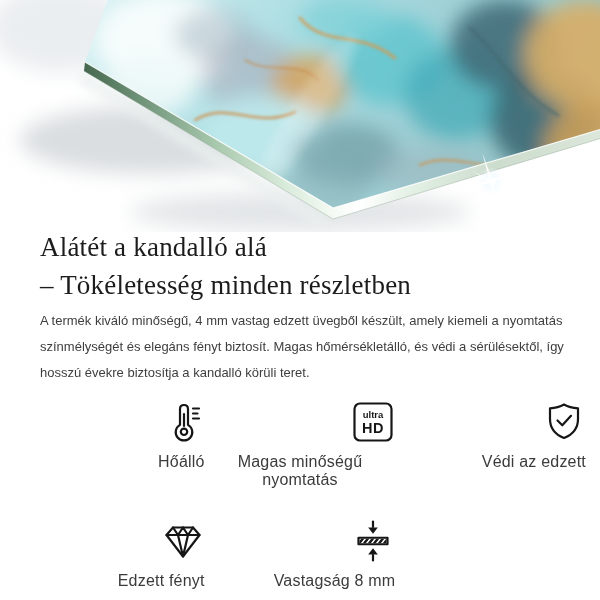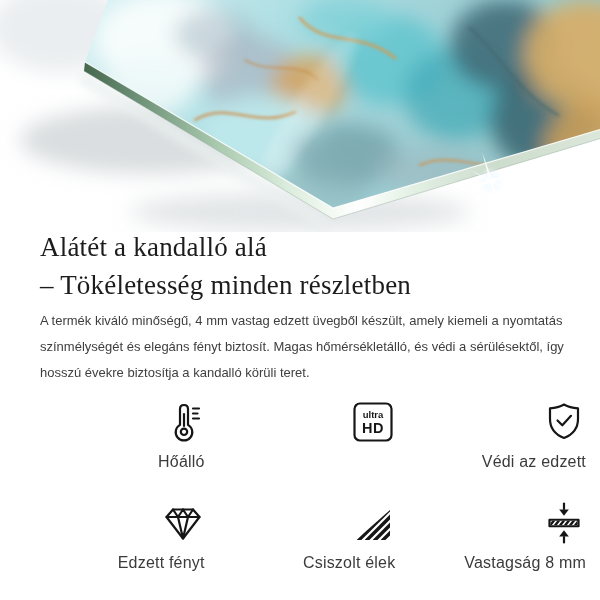--- a/index.html
+++ b/index.html
@@ -155,20 +155,21 @@
     </div>
 
     <div class="feature">
       <div class="ficon">
         <svg viewBox="0 0 44 44" width="44" height="44">
           <rect class="icon-stroke" x="3.5" y="3.5" width="37" height="37" rx="5.5" stroke-width="2.8"></rect>
           <text class="icon-text" x="22" y="17.5" font-size="9.5">ultra</text>
           <text class="icon-text" x="22" y="33" font-size="14.5" letter-spacing="0.5">HD</text>
         </svg>
       </div>
+      <div class="flabel">Magas minőségű nyomtatás</div>
     </div>
 
     <div class="feature">
       <div class="ficon">
         <svg viewBox="0 0 44 44" width="44" height="44">
           <path class="icon-stroke" stroke-width="2.4" d="M22 4.5 C26 6.8 30.5 8 36 8.4 L36 19 C36 28.6 30.6 34.6 22 38 C13.4 34.6 8 28.6 8 19 L8 8.4 C13.5 8 18 6.8 22 4.5 Z"></path>
           <path class="icon-stroke" stroke-width="2.4" d="M15.5 20.5 L20.3 25.3 L29 15.8"></path>
         </svg>
       </div>
       <div class="flabel">Védi az edzett</div>
@@ -177,40 +178,20 @@
     <div class="feature">
       <div class="ficon">
         <svg viewBox="0 0 44 44" width="44" height="44">
           <path class="icon-stroke" stroke-width="2" d="M12 8.5 L32 8.5 L38.5 16 L22 37.5 L5.5 16 Z"></path>
           <path class="icon-stroke" stroke-width="2" d="M5.5 16 L38.5 16 M12 8.5 L17 16 M22 8.5 L17 16 M22 8.5 L27 16 M32 8.5 L27 16 M17 16 L22 37.5 M27 16 L22 37.5"></path>
         </svg>
       </div>
       <div class="flabel">Edzett fényt</div>
     </div>
 
-    <div class="feature">
-      <div class="ficon">
-        <svg viewBox="0 0 44 44" width="44" height="44">
-          <defs>
-              <clipPath id="triclip">
-                <path d="M5 39 L39 39 L39 9 Z"></path>
-              </clipPath>
-            </defs>
-          <g clip-path="url(#triclip)" stroke="#161616" stroke-width="3.4">
-            <path d="M-16 47 L32 -1"></path>
-              <path d="M-8 47 L40 -1"></path>
-              <path d="M0 47 L48 -1"></path>
-            <path d="M8 47 L56 -1"></path>
-              <path d="M16 47 L64 -1"></path>
-              <path d="M24 47 L72 -1"></path>
-          </g>
-        </svg>
-      </div>
-      <div class="flabel">Csiszolt élek</div>
-    </div>
 
     <div class="feature">
       <div class="ficon">
         <svg viewBox="0 0 44 44" width="44" height="44">
           <defs>
               <clipPath id="barclip">
                 <rect x="8.5" y="19.75" width="27" height="4.5"></rect>
               </clipPath>
             </defs>
           <rect class="icon-stroke" x="7.5" y="18.75" width="29" height="6.5" stroke-width="2"></rect>

